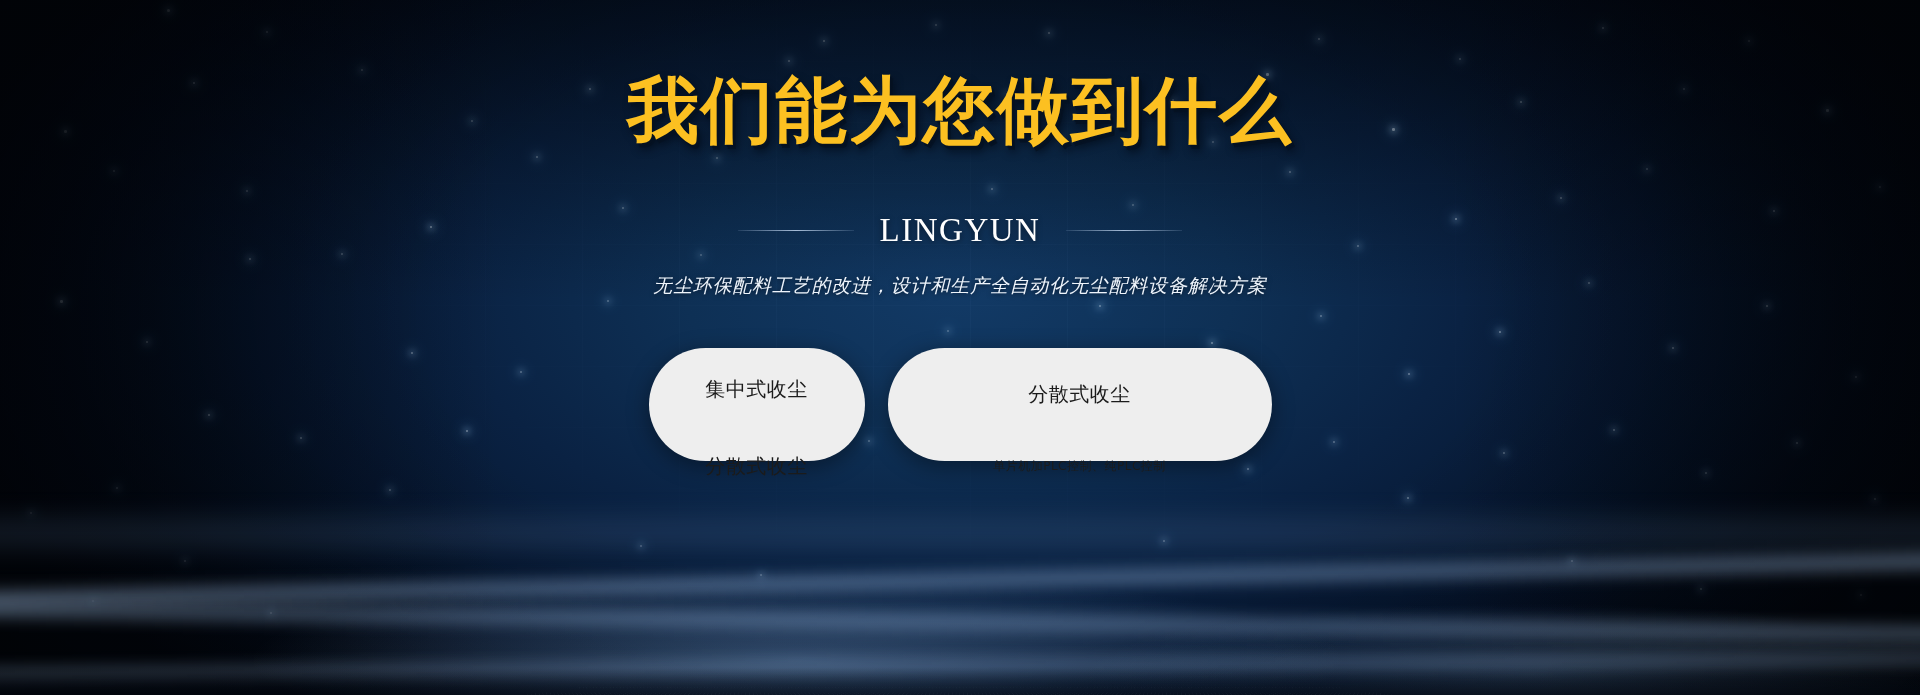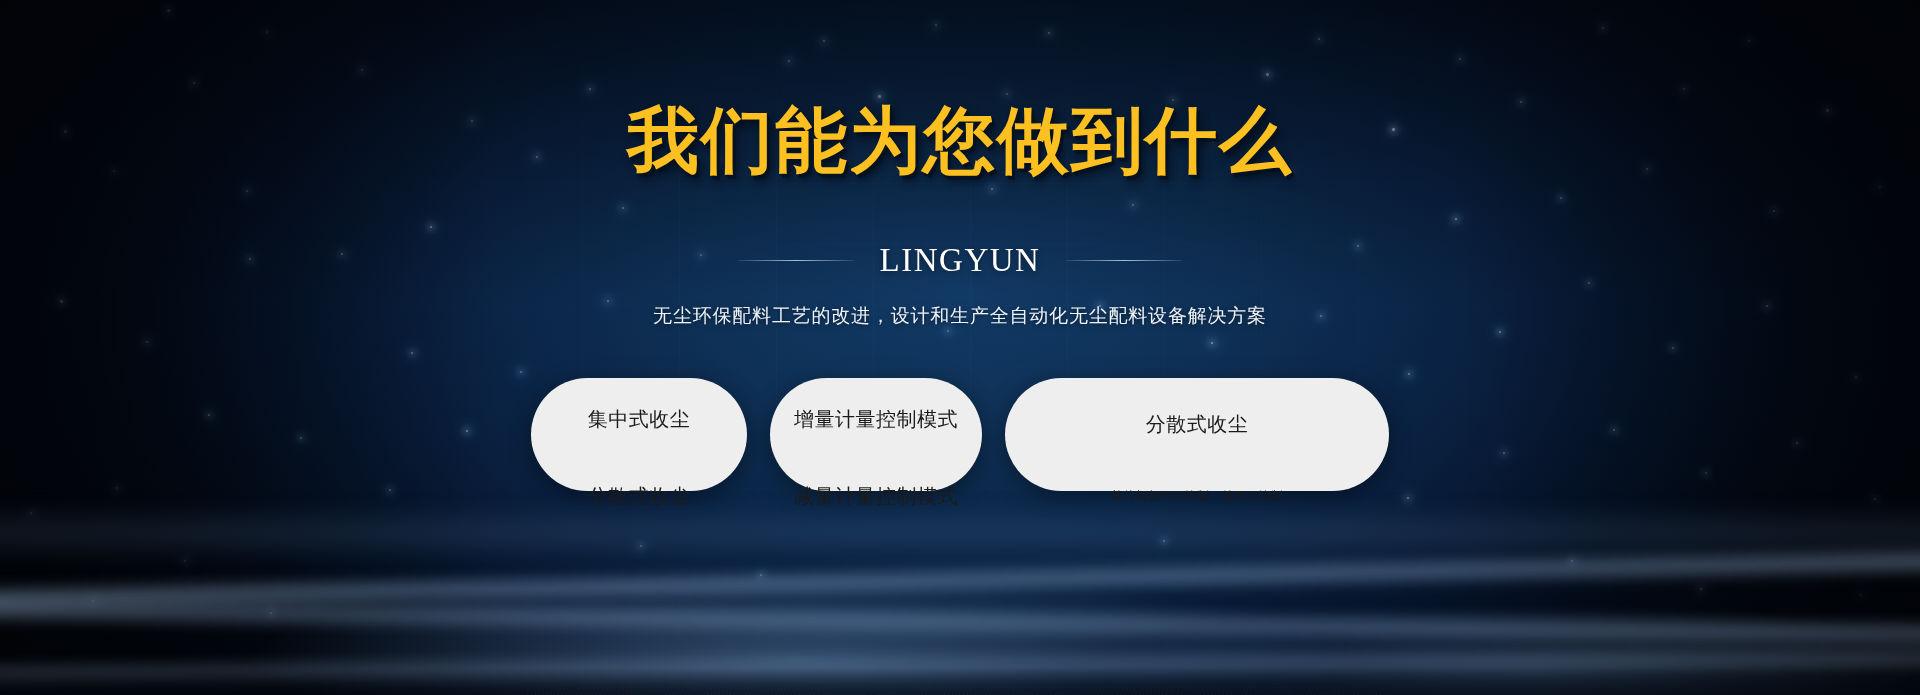--- a/index.html
+++ b/index.html
@@ -137,21 +137,21 @@
   
   .content {
     position: absolute;
     inset: 0;
     display: flex;
     flex-direction: column;
     align-items: center;
   }
 
   .headline {
-    margin-top: 104px;
+    margin-top: 74px;
     font-family: "DejaVu Sans", "Liberation Sans", sans-serif;
     font-weight: 700;
     font-size: 72px;
     line-height: 1;
     letter-spacing: 2px;
     color: #fcc021;
     text-shadow:
        2px 2px 0 rgba(5,18,34,.95),
        3px 4px 0 rgba(5,18,34,.85),
        4px 6px 8px rgba(2,10,22,.75);
@@ -181,20 +181,21 @@
   }
 
   .tagline {
     margin-top: 26px;
     font-family: "DejaVu Sans", "Liberation Sans", sans-serif;
     font-size: 19px;
     letter-spacing: .8px;
     color: #eef4fb;
     white-space: nowrap;
     text-shadow: 0 1px 5px rgba(0,0,0,.55);
+    font-style: italic;
   }
 
   .cards {
     margin-top: 30px;
     display: flex;
     align-items: center;
     gap: 23px;
   }
   .card {
     background: #eeeeee;
@@ -340,24 +341,20 @@
 
     <p class="tagline">无尘环保配料工艺的改进，设计和生产全自动化无尘配料设备解决方案</p>
 
     <div class="cards">
 
       <div class="card card-1">
         <span class="card-line">集中式收尘</span>
         <span class="card-line">分散式收尘</span>
       </div>
 
-      <div class="card card-2">
-        <span class="card-line">增量计量控制模式</span>
-        <span class="card-line">减量计量控制模式</span>
-      </div>
 
       <div class="card card-3">
         <span class="card-line">分散式收尘</span>
         <span class="card-line">单片机加PLC控制、纯PLC控制</span>
       </div>
 
     </div>
   </div>
 </div>
 

